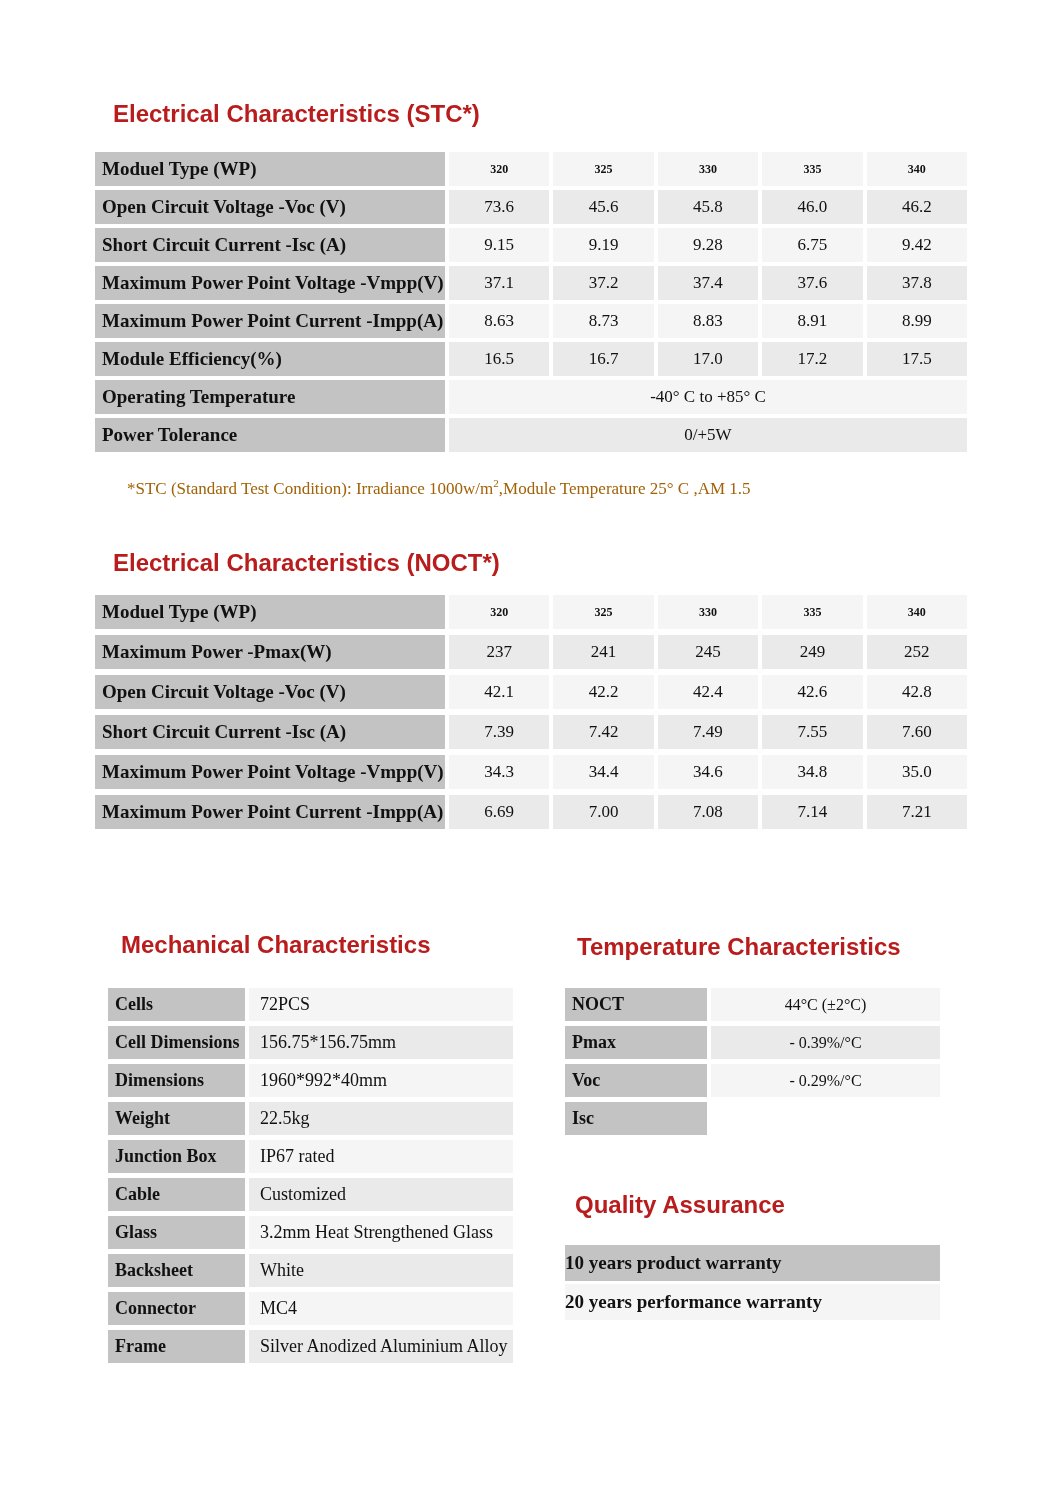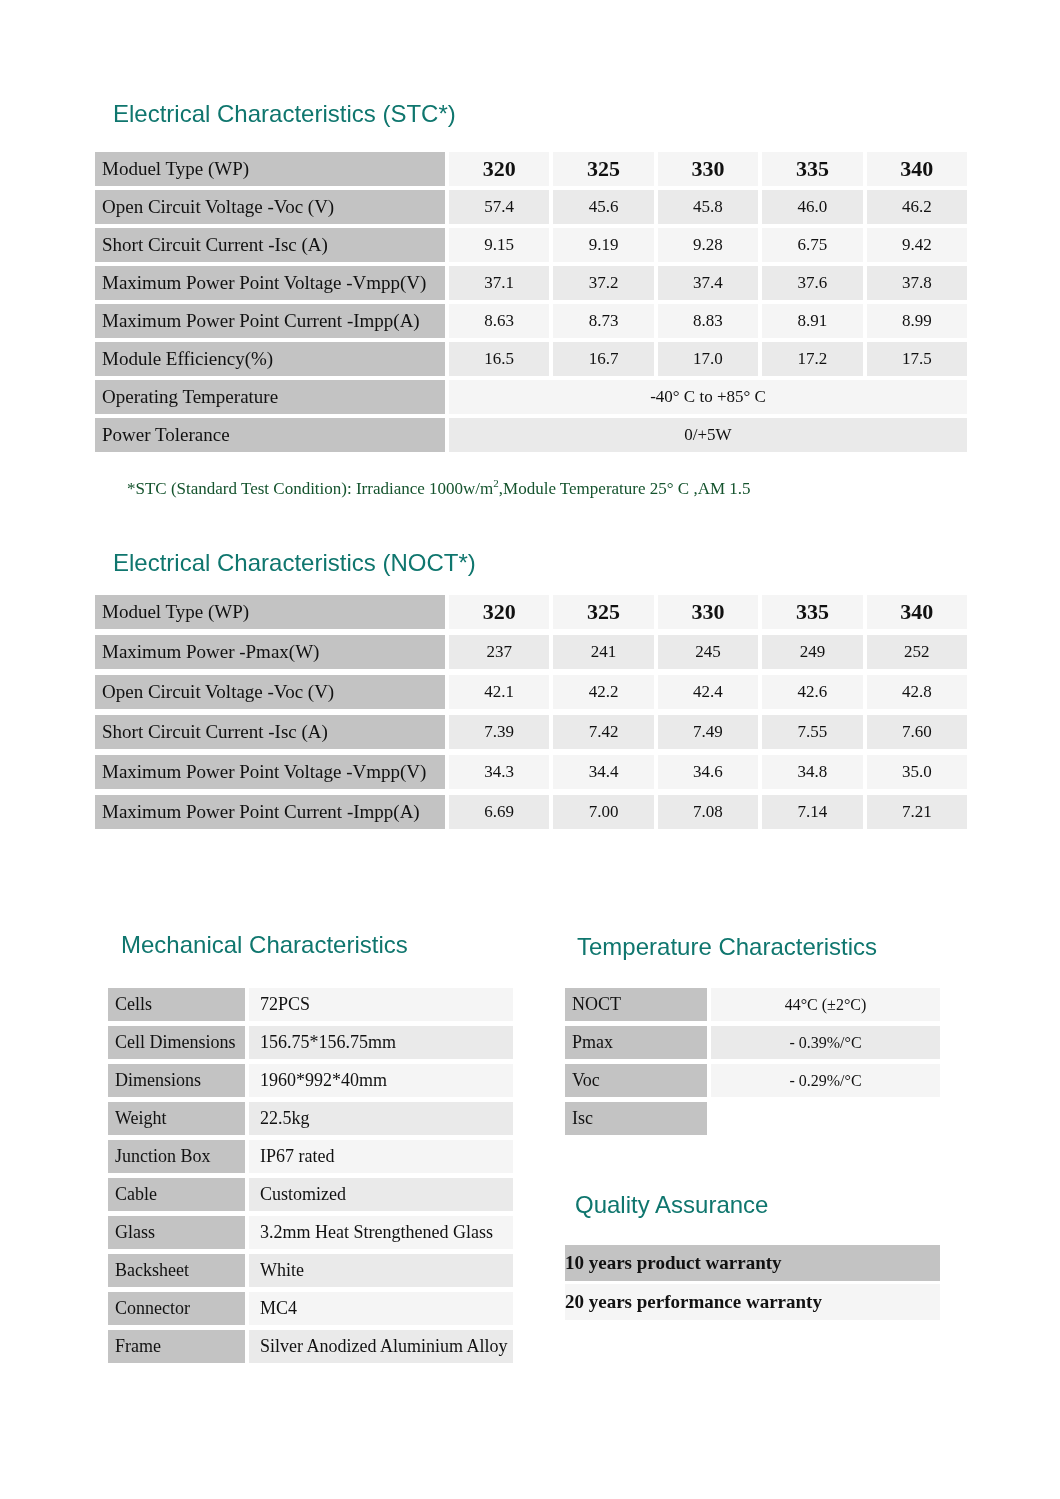--- a/index.html
+++ b/index.html
@@ -1,39 +1,39 @@
 <!DOCTYPE html>
 <html><head>
 <meta charset="utf-8">
 <style>
   html,body{margin:0;padding:0;background:#ffffff;}
   .page{position:relative;width:1060px;height:1499px;background:#ffffff;
         font-family:"Liberation Serif",serif;color:#111;overflow:hidden;}
 
   .section-title{position:absolute;font-family:"Liberation Sans",sans-serif;
-                 font-weight:normal;font-size:24px;color:#0f766e;white-space:nowrap;}
+                 font-weight:bold;font-size:24px;color:#b91c1c;white-space:nowrap;}
 
   .table{position:absolute;}
   .t-row{display:grid;column-gap:4px;margin-bottom:4px;height:34px;}
   .grid6{grid-template-columns:350px repeat(5,1fr);}
   .grid2{grid-template-columns:350px 1fr;}
   .gridM{grid-template-columns:137px 1fr;}
   .gridT{grid-template-columns:142px 1fr;}
 
-  .lab{background:#c3c3c3;font-weight:normal;font-size:19px;display:flex;
+  .lab{background:#c3c3c3;font-weight:bold;font-size:19px;display:flex;
        align-items:center;padding-left:7px;white-space:nowrap;overflow:hidden;}
   .lab-s{font-size:18px;}
   .val{display:flex;align-items:center;justify-content:center;font-size:17px;}
   .val-left{justify-content:flex-start;padding-left:11px;font-size:18px;white-space:nowrap;}
   .val-t{font-size:16px;}
-  .colh{font-weight:bold;font-size:22px;font-family:Liberation Serif, serif;}
+  .colh{font-weight:bold;font-size:12px;font-family:Liberation Serif, serif;}
   .shade-a{background:#f5f5f5;}
   .shade-b{background:#eaeaea;}
 
-  .footnote{position:absolute;font-size:17px;white-space:nowrap;color:#14532d;}
+  .footnote{position:absolute;font-size:17px;white-space:nowrap;color:#a16207;}
   .footnote sup{font-size:11px;}
 
   #stc-title{left:113px;top:100px;}
   #stc-table{left:95px;top:152px;width:872px;}
   #stc-footnote{left:127px;top:477px;}
 
   #noct-title{left:113px;top:549px;}
   #noct-table{left:95px;top:595px;width:872px;}
   #noct-table .t-row{margin-bottom:6px;}
   #noct-footnote{left:120px;top:846px;}
@@ -64,21 +64,21 @@
     <div class="t-row grid6">
       <div class="lab">Moduel Type (WP)</div>
       <div class="val colh shade-a">320</div>
       <div class="val colh shade-a">325</div>
       <div class="val colh shade-a">330</div>
       <div class="val colh shade-a">335</div>
       <div class="val colh shade-a">340</div>
     </div>
     <div class="t-row grid6">
       <div class="lab">Open Circuit Voltage -Voc (V)</div>
-      <div class="val shade-b">57.4</div>
+      <div class="val shade-b">73.6</div>
       <div class="val shade-b">45.6</div>
       <div class="val shade-b">45.8</div>
       <div class="val shade-b">46.0</div>
       <div class="val shade-b">46.2</div>
     </div>
     <div class="t-row grid6">
       <div class="lab">Short Circuit Current -Isc (A)</div>
       <div class="val shade-a">9.15</div>
       <div class="val shade-a">9.19</div>
       <div class="val shade-a">9.28</div>

